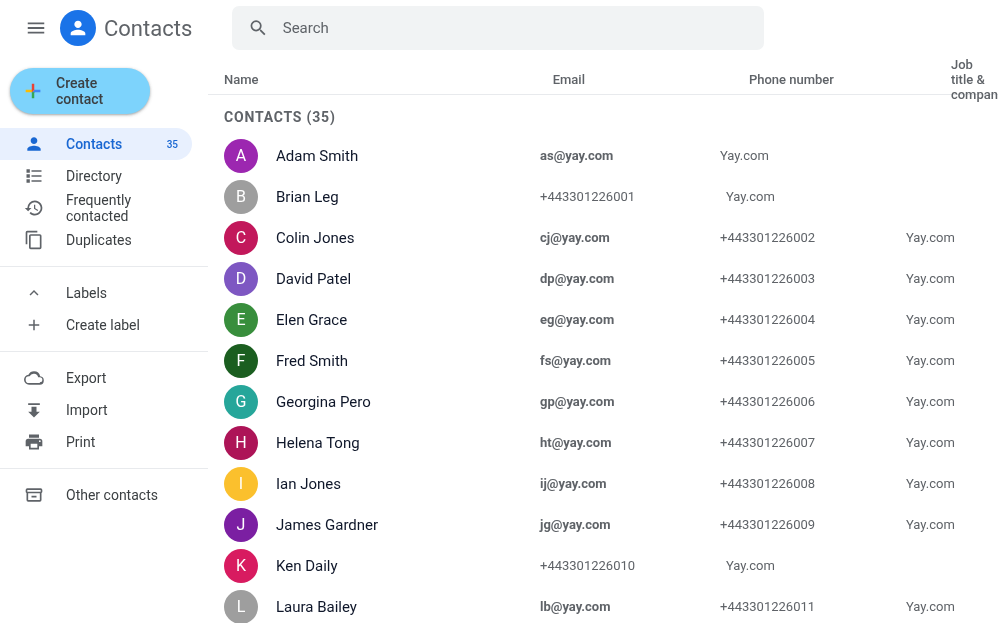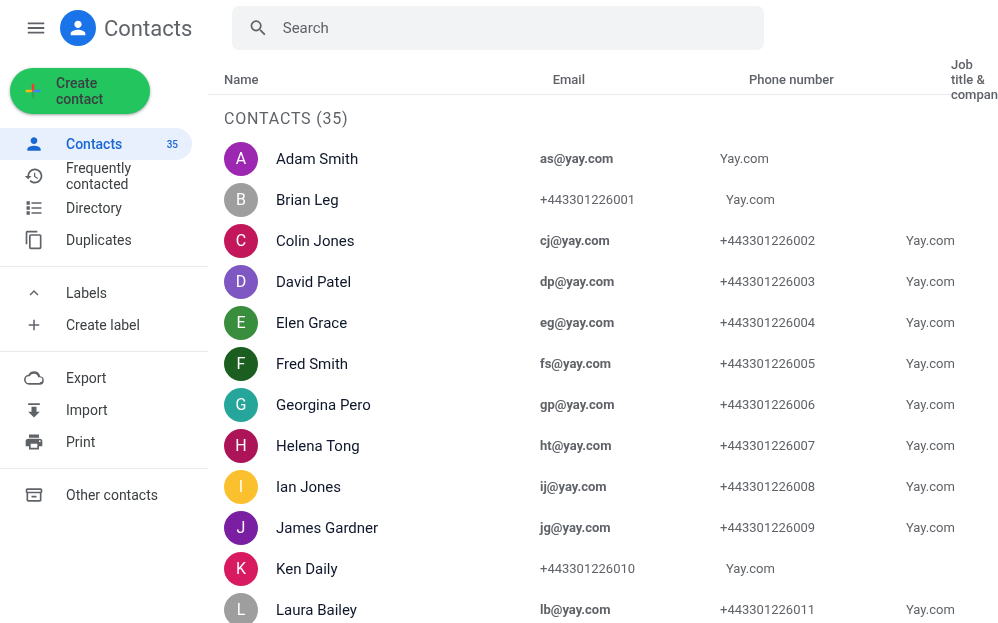--- a/index.html
+++ b/index.html
@@ -10,37 +10,37 @@
     .logo-wrap { display: flex; align-items: center; gap: 8px; margin-left: 4px; margin-right: 40px; }
     .logo-circle { width: 36px; height: 36px; border-radius: 50%; background: #1a73e8; display: flex; align-items: center; justify-content: center; }
     .logo-text { font-size: 22px; color: #5f6368; font-weight: 400; }
     .search-bar { flex: 0 0 532px; height: 44px; background: #f1f3f4; border-radius: 7px; display: flex; align-items: center; padding: 0 16px; gap: 14px; }
     .search-input { border: none; background: transparent; outline: none; font-size: 15px; color: #5f6368; width: 100%; }
     .search-input::placeholder { color: #5f6368; }
 
     .container { display: flex; height: calc(100% - 56px); }
 
     .sidebar { width: 208px; flex: 0 0 208px; padding-top: 8px; }
-    .create-btn { margin: 4px 0 14px 10px; height: 46px; width: 140px; border-radius: 24px; background: #22c55e; box-shadow: 0 1px 2px rgba(60,64,67,.3), 0 1px 3px 1px rgba(60,64,67,.15); display: flex; align-items: center; padding: 0 16px 0 12px; gap: 12px; cursor: pointer; font-size: 14px; color: #3c4043; font-weight: 500; }
+    .create-btn { margin: 4px 0 14px 10px; height: 46px; width: 140px; border-radius: 24px; background: #7dd3fc; box-shadow: 0 1px 2px rgba(60,64,67,.3), 0 1px 3px 1px rgba(60,64,67,.15); display: flex; align-items: center; padding: 0 16px 0 12px; gap: 12px; cursor: pointer; font-size: 14px; color: #3c4043; font-weight: 500; }
     .nav-item { height: 32px; display: flex; align-items: center; padding: 0 14px 0 24px; gap: 22px; font-size: 14px; color: #3c4043; cursor: pointer; border-radius: 0 16px 16px 0; margin-right: 16px; }
     .nav-item.active { background: #e8f0fe; color: #1967d2; font-weight: 500; }
     .nav-item.active .nav-count { color: #1967d2; font-weight: 500; }
     .nav-item .nav-icon { width: 20px; height: 20px; display: flex; align-items: center; justify-content: center; flex-shrink: 0; }
     .nav-item .nav-label { flex: 1; }
     .nav-count { font-size: 10px; margin-left: 21px; }
     .sidebar-divider { border: none; border-top: 1px solid #e8eaed; margin: 10px 0; }
 
     .main { flex: 1; overflow: hidden; }
     .cols { display: flex; height: 30px; align-items: center; padding-left: 16px; font-size: 13px; color: #5f6368; font-weight: 500; margin-top: 8px; gap: 21px; }
     .col-name { width: 316px; }
     .col-email { width: 180px; }
     .col-phone { width: 186px; }
     .col-job { flex: 1; }
     .divider-row { border: none; border-top: 1px solid #e8eaed; }
-    .section-label { font-size: 16px; letter-spacing: 0.8px; color: #5f6368; font-weight: 400; padding: 14px 12px 10px 16px; }
+    .section-label { font-size: 14px; letter-spacing: 0.8px; color: #5f6368; font-weight: 700; padding: 14px 12px 10px 16px; }
     .contact-row { display: flex; align-items: center; height: 41px; padding-left: 16px; cursor: pointer; }
     .avatar { width: 34px; height: 34px; border-radius: 50%; display: flex; align-items: center; justify-content: center; color: #fff; font-size: 16px; margin-right: 18px; flex-shrink: 0; }
     .row-name { width: 264px; font-size: 15px; color: #0f172a; }
     .row-email { width: 180px; font-size: 13px; color: #5f6368; font-weight: bold; }
     .row-phone { width: 186px; font-size: 13px; color: #5f6368; }
     .row-job { font-size: 13px; color: #5f6368; }
 
     svg { display: block; }
   </style>
 </head>
@@ -86,32 +86,32 @@
           <svg width="20" height="20" viewBox="0 0 24 24" fill="#1967d2">
             <path d="M12 12c2.21 0 4-1.79 4-4s-1.79-4-4-4-4 1.79-4 4 1.79 4 4 4zm0 2c-2.67 0-8 1.34-8 4v2h16v-2c0-2.66-5.33-4-8-4z"></path>
           </svg>
         </span>
       <span class="nav-label">Contacts</span>
       <span class="nav-count">35</span>
     </div>
     <div class="nav-item">
       <span class="nav-icon">
           <svg width="20" height="20" viewBox="0 0 24 24" fill="#5f6368">
+            <path d="M3 4h4v4H3V4zm6 1h12v2H9V5zM3 10h4v4H3v-4zm6 1h12v2H9v-2zM3 16h4v4H3v-4zm6 1h12v2H9v-2z"></path>
+          </svg>
+        </span>
+      <span class="nav-label">Directory</span>
+    </div>
+    <div class="nav-item">
+      <span class="nav-icon">
+          <svg width="20" height="20" viewBox="0 0 24 24" fill="#5f6368">
             <path d="M13 3a9 9 0 00-9 9H1l3.89 3.89.07.14L9 12H6a7 7 0 117 7 6.95 6.95 0 01-4.94-2.06l-1.42 1.42A9 9 0 1013 3zm-1 5v5l4.28 2.54.72-1.21-3.5-2.08V8H12z"></path>
           </svg>
         </span>
       <span class="nav-label">Frequently contacted</span>
-    </div>
-    <div class="nav-item">
-      <span class="nav-icon">
-          <svg width="20" height="20" viewBox="0 0 24 24" fill="#5f6368">
-            <path d="M3 4h4v4H3V4zm6 1h12v2H9V5zM3 10h4v4H3v-4zm6 1h12v2H9v-2zM3 16h4v4H3v-4zm6 1h12v2H9v-2z"></path>
-          </svg>
-        </span>
-      <span class="nav-label">Directory</span>
     </div>
     <div class="nav-item">
       <span class="nav-icon">
           <svg width="20" height="20" viewBox="0 0 24 24" fill="#5f6368">
             <path d="M16 1H4a2 2 0 00-2 2v14h2V3h12V1zm3 4H8a2 2 0 00-2 2v14a2 2 0 002 2h11a2 2 0 002-2V7a2 2 0 00-2-2zm0 16H8V7h11v14z"></path>
           </svg>
         </span>
       <span class="nav-label">Duplicates</span>
     </div>
 

